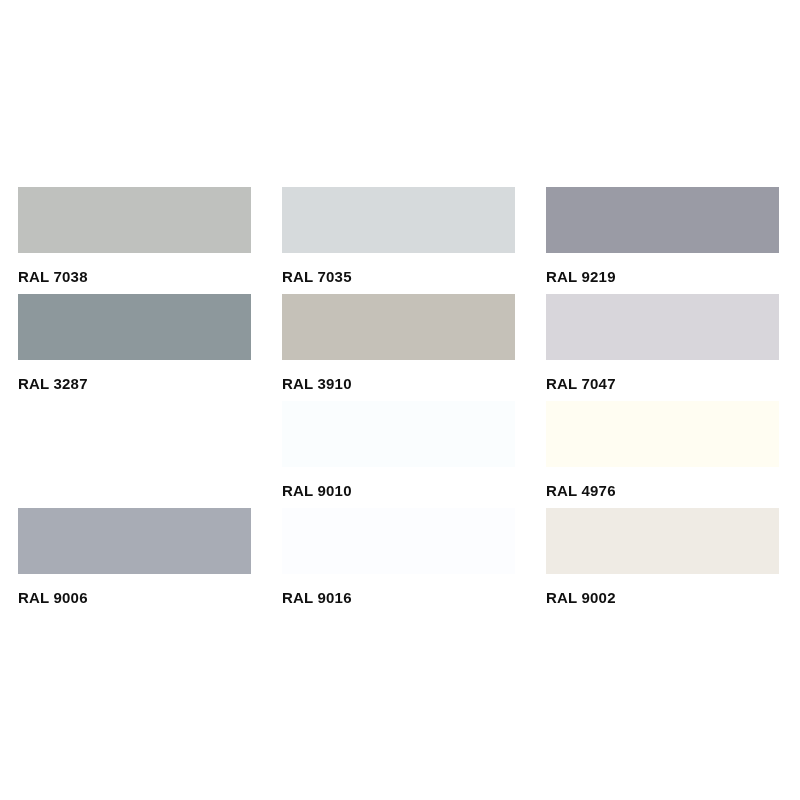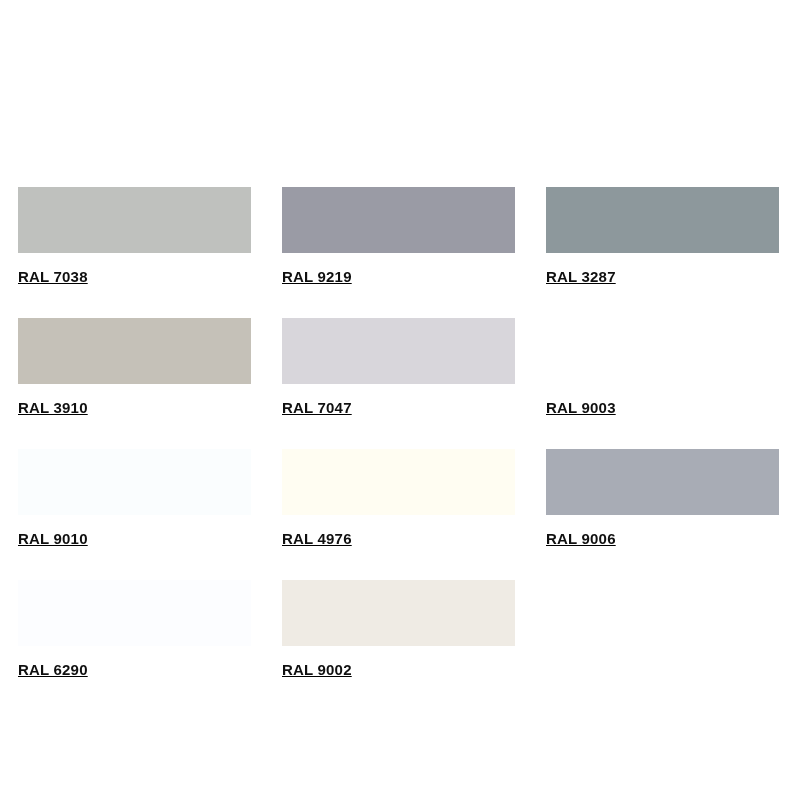--- a/index.html
+++ b/index.html
@@ -21,23 +21,22 @@
     top: 187px;
     width: 764px;
     display: grid;
     grid-template-columns: 233px 233px 233px;
     column-gap: 31px;
     row-gap: 0px;
   }
 
   .swatch-cell {
     width: 233px;
-    height: 131px;
+    height: 107px;
     box-sizing: border-box;
-    text-decoration: underline;
   }
 
   .swatch-chip {
     width: 233px;
     height: 66px;
     display: block;
   }
 
   .swatch-label {
     display: block;
@@ -53,52 +52,55 @@
 </style>
 </head>
 <body style="background: rgb(255, 255, 255);">
 
 <div id="swatch-grid">
     <div class="swatch-cell">
       <div class="swatch-chip" style="background-color: rgb(191, 193, 190);"></div>
       <span class="swatch-label">RAL 7038</span>
     </div>
     <div class="swatch-cell">
+      <div class="swatch-chip" style="background-color: rgb(214, 218, 220);"></div>
+      <span class="swatch-label">RAL 7035</span>
+    </div>
+    <div class="swatch-cell">
       <div class="swatch-chip" style="background-color: rgb(154, 155, 165);"></div>
       <span class="swatch-label">RAL 9219</span>
     </div>
     <div class="swatch-cell">
       <div class="swatch-chip" style="background-color: rgb(141, 152, 156);"></div>
       <span class="swatch-label">RAL 3287</span>
     </div>
     <div class="swatch-cell">
       <div class="swatch-chip" style="background-color: rgb(197, 193, 184);"></div>
       <span class="swatch-label">RAL 3910</span>
     </div>
     <div class="swatch-cell">
       <div class="swatch-chip" style="background-color: rgb(216, 214, 219);"></div>
       <span class="swatch-label">RAL 7047</span>
     </div>
     <div class="swatch-cell">
       <div class="swatch-chip" style="background-color: rgb(255, 255, 255);"></div>
-      <span class="swatch-label">RAL 9003</span>
     </div>
     <div class="swatch-cell">
       <div class="swatch-chip" style="background-color: rgb(250, 253, 254);"></div>
       <span class="swatch-label">RAL 9010</span>
     </div>
     <div class="swatch-cell">
       <div class="swatch-chip" style="background-color: rgb(255, 253, 242);"></div>
       <span class="swatch-label">RAL 4976</span>
     </div>
     <div class="swatch-cell">
       <div class="swatch-chip" style="background-color: rgb(168, 172, 181);"></div>
       <span class="swatch-label">RAL 9006</span>
     </div>
     <div class="swatch-cell">
       <div class="swatch-chip" style="background-color: rgb(252, 253, 255);"></div>
-      <span class="swatch-label">RAL 6290</span>
+      <span class="swatch-label">RAL 9016</span>
     </div>
     <div class="swatch-cell">
       <div class="swatch-chip" style="background-color: rgb(239, 235, 228);"></div>
       <span class="swatch-label">RAL 9002</span>
     </div>
   </div>
 
 </body></html>

